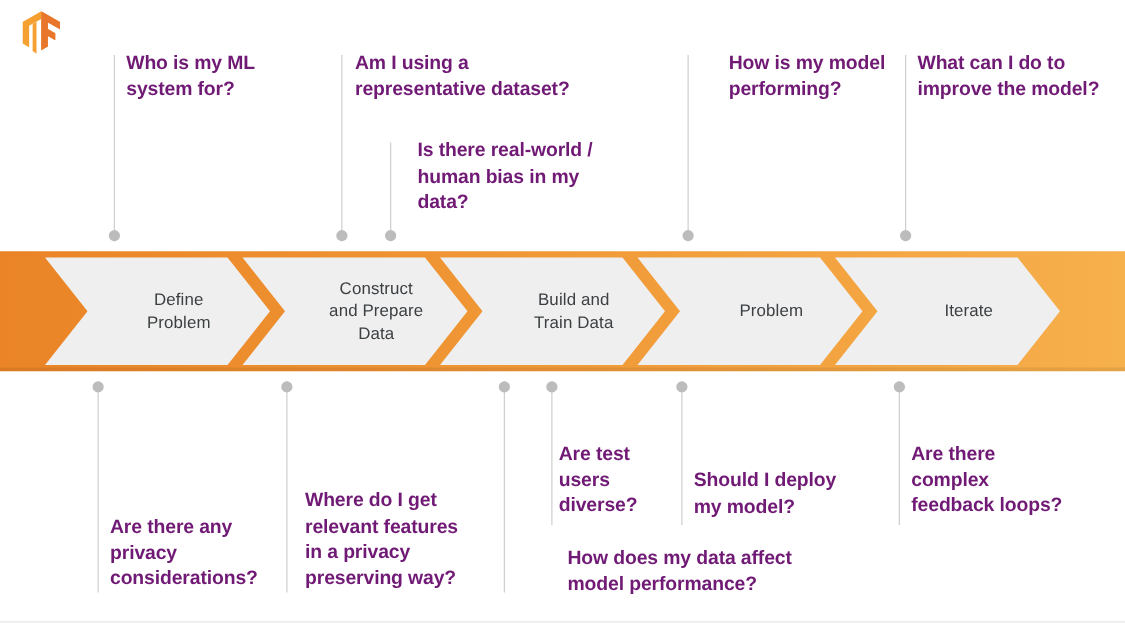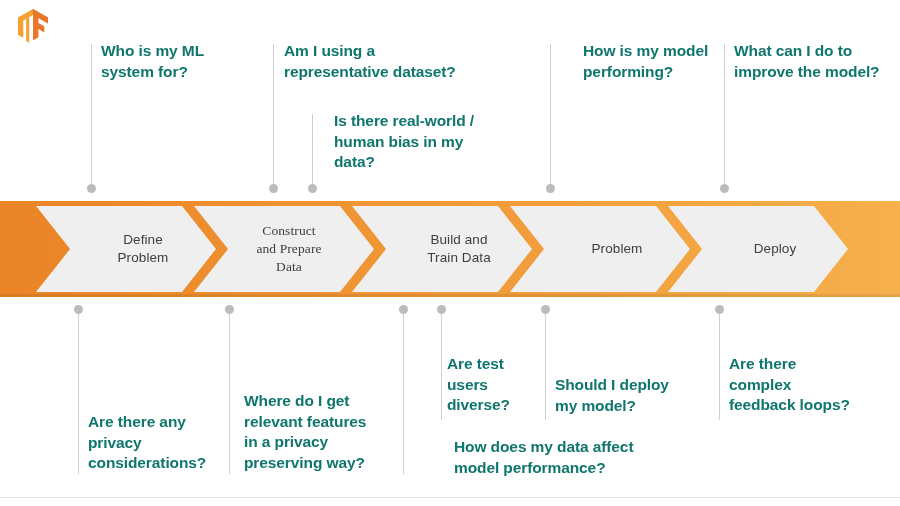--- a/index.html
+++ b/index.html
@@ -86,21 +86,21 @@
     width: 9px;
     height: 9px;
     border-radius: 50%;
     background: #bcbcbc;
     margin-left: -4px;
   }
 
   
   .q {
     position: absolute;
-    color: #0f766e;
+    color: #701a75;
     font-weight: bold;
     font-size: 15.5px;
     line-height: 20.5px;
     letter-spacing: -0.1px;
     white-space: pre-line;
   }
 </style>
 </head>
 <body>
 
@@ -125,27 +125,27 @@
           <polygon points="352 5 498 5 532 48 498 91 352 91 386 48" fill="#efefef"></polygon>
           <polygon points="510 5 656 5 690 48 656 91 510 91 544 48" fill="#efefef"></polygon>
           <polygon points="668 5 814 5 848 48 814 91 668 91 702 48" fill="#efefef"></polygon>
         </svg>
     </div>
   </div>
 
   <div id="stage-labels">
       <div class="stage-label" style="left: 70px; width: 146px; top: 249px;">Define
 Problem</div>
-      <div class="stage-label" style="left: 216px; width: 146px; top: 249px; font-family: Liberation Serif, serif;">Construct
+      <div class="stage-label" style="left: 228px; width: 146px; top: 249px;">Construct
 and Prepare
 Data</div>
       <div class="stage-label" style="left: 386px; width: 146px; top: 249px;">Build and
 Train Data</div>
       <div class="stage-label" style="left: 544px; width: 146px; top: 249px;">Problem</div>
-      <div class="stage-label" style="left: 702px; width: 146px; top: 249px;">Deploy</div>
+      <div class="stage-label" style="left: 702px; width: 146px; top: 249px;">Iterate</div>
     </div>
 
   <div></div>
 
   <div id="callouts">
       <div class="q" style="left: 101px; top: 41px;">Who is my ML
 system for?</div>
       <div class="q" style="left: 284px; top: 41px;">Am I using a
 representative dataset?</div>
       <div class="q" style="left: 322px; top: 111px; margin-left: 12px;">Is there real-world /

